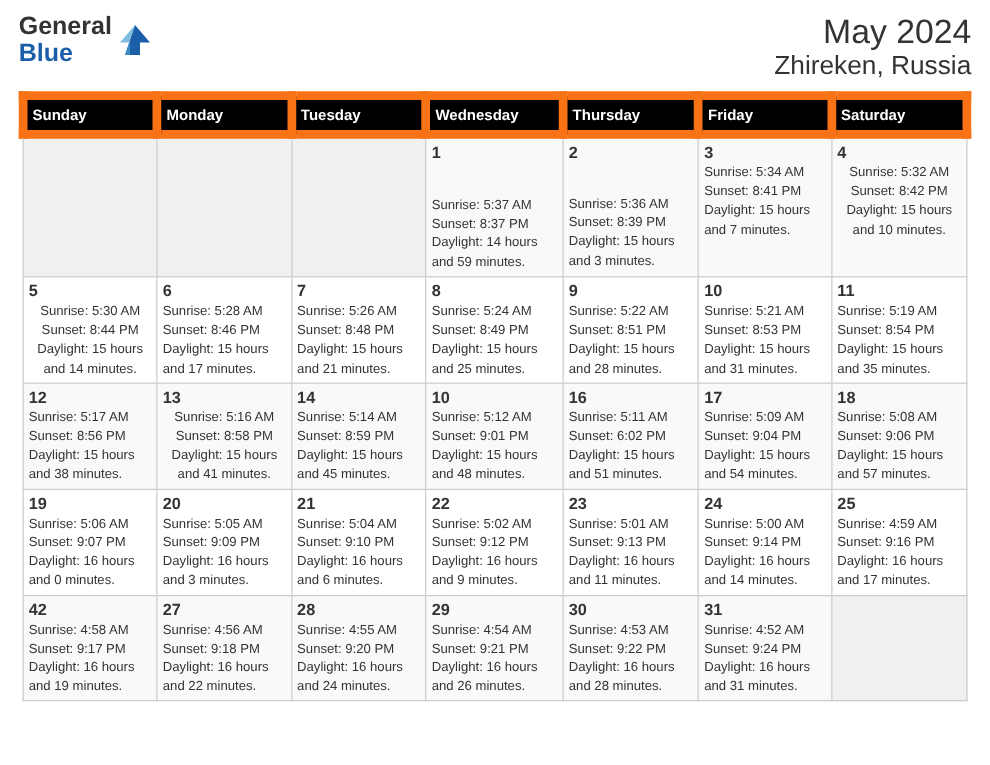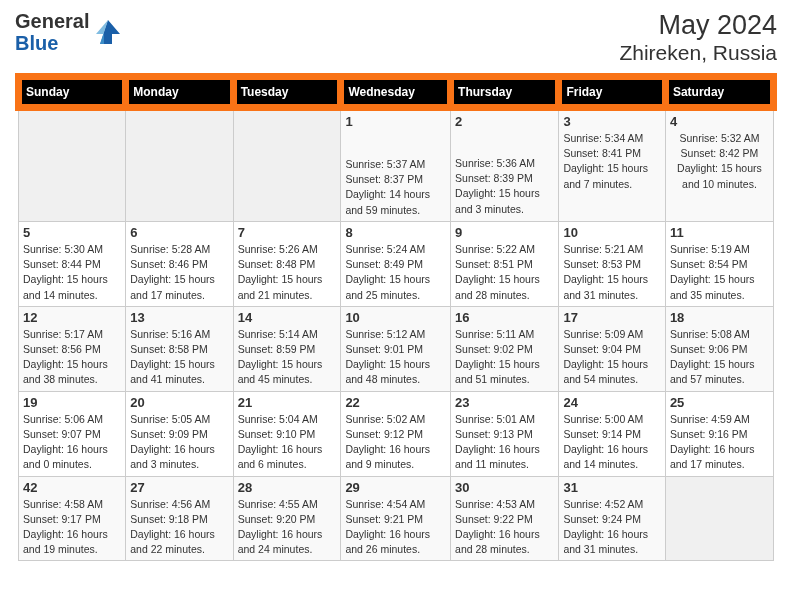--- a/index.html
+++ b/index.html
@@ -149,21 +149,21 @@
             <span class="day-num">4</span>
             <div class="day-info" style="white-space: pre-line; text-align: center;">Sunrise: 5:32 AM
 Sunset: 8:42 PM
 Daylight: 15 hours
 and 10 minutes.</div>
           </td>
         </tr>
         <tr>
           <td>
             <span class="day-num">5</span>
-            <div class="day-info" style="white-space: pre-line;">Sunrise: 5:30 AM
+            <div class="day-info" style="white-space: pre-line; text-align: center;">Sunrise: 5:30 AM
 Sunset: 8:44 PM
 Daylight: 15 hours
 and 14 minutes.</div>
           </td>
           <td>
             <span class="day-num">6</span>
             <div class="day-info" style="white-space: pre-line;">Sunrise: 5:28 AM
 Sunset: 8:46 PM
 Daylight: 15 hours
 and 17 minutes.</div>
@@ -207,21 +207,21 @@
         <tr>
           <td>
             <span class="day-num">12</span>
             <div class="day-info" style="white-space: pre-line;">Sunrise: 5:17 AM
 Sunset: 8:56 PM
 Daylight: 15 hours
 and 38 minutes.</div>
           </td>
           <td>
             <span class="day-num">13</span>
-            <div class="day-info" style="white-space: pre-line;">Sunrise: 5:16 AM
+            <div class="day-info" style="white-space: pre-line; text-align: center;">Sunrise: 5:16 AM
 Sunset: 8:58 PM
 Daylight: 15 hours
 and 41 minutes.</div>
           </td>
           <td>
             <span class="day-num">14</span>
             <div class="day-info" style="white-space: pre-line;">Sunrise: 5:14 AM
 Sunset: 8:59 PM
 Daylight: 15 hours
 and 45 minutes.</div>
@@ -229,21 +229,21 @@
           <td>
             <span class="day-num">10</span>
             <div class="day-info" style="white-space: pre-line;">Sunrise: 5:12 AM
 Sunset: 9:01 PM
 Daylight: 15 hours
 and 48 minutes.</div>
           </td>
           <td>
             <span class="day-num">16</span>
             <div class="day-info" style="white-space: pre-line;">Sunrise: 5:11 AM
-Sunset: 9:02 PM
+Sunset: 6:02 PM
 Daylight: 15 hours
 and 51 minutes.</div>
           </td>
           <td>
             <span class="day-num">17</span>
             <div class="day-info" style="white-space: pre-line;">Sunrise: 5:09 AM
 Sunset: 9:04 PM
 Daylight: 15 hours
 and 54 minutes.</div>
           </td>

